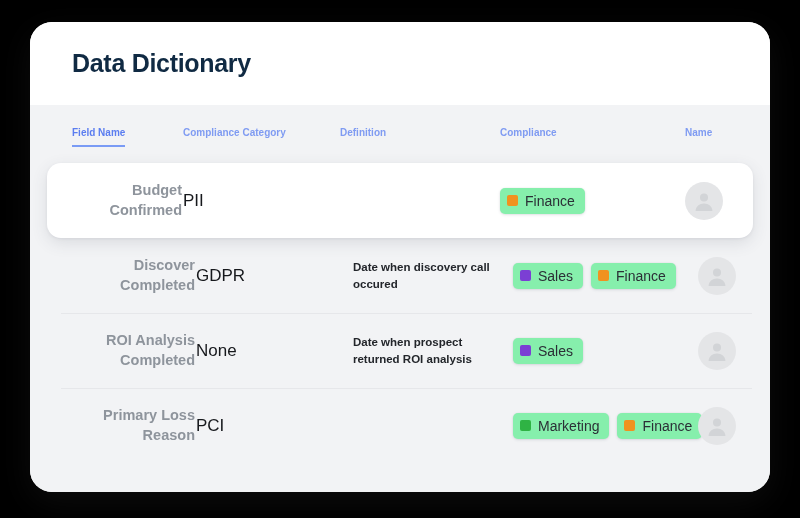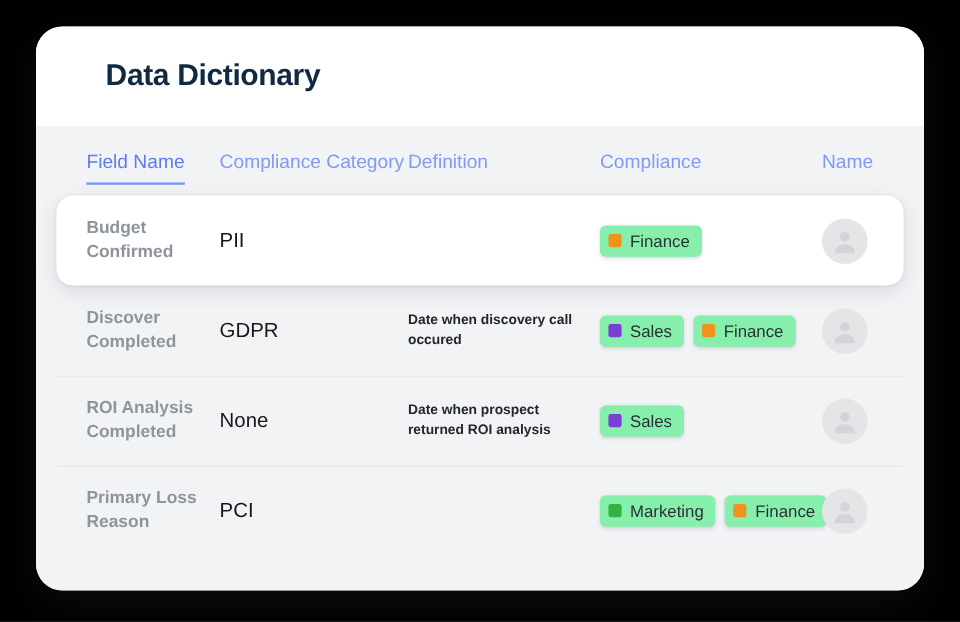--- a/index.html
+++ b/index.html
@@ -41,40 +41,40 @@
     display: flex;
     align-items: center;
     padding-left: 42px;
     box-sizing: border-box;
   }
   .page-title {
     font-size: 25px;
     font-weight: bold;
     color: #102a43;
     letter-spacing: -0.3px;
-    margin: 16px;
+    margin: 0;
   }
 
   
   .table-area {
     background: #f2f3f5;
     height: 387px;
     position: relative;
   }
 
   
   .col-headers {
     position: relative;
     height: 58px;
   }
   .col-head {
     position: absolute;
     top: 22px;
-    font-size: 16px;
-    font-weight: normal;
+    font-size: 10px;
+    font-weight: bold;
     color: #7f9bf2;
     white-space: nowrap;
   }
   .col-head.active {
     color: #5b7df0;
     padding-bottom: 7px;
     border-bottom: 2.5px solid #7a9bf5;
   }
 
   .c-field      { left: 42px;  }
@@ -86,20 +86,21 @@
   
   .rows {
     position: relative;
   }
   .row {
     position: relative;
     height: 75px;
     display: flex;
     align-items: center;
     box-sizing: border-box;
+    margin-left: 13px;
   }
   .row + .row::before {
     content: "";
     position: absolute;
     left: 18px;
     right: 18px;
     top: 0;
     height: 1px;
     background: #e6e7ea;
   }
@@ -122,20 +123,21 @@
     margin-left: -17px;
   }
 
   .cell-field {
     left: 42px;
     width: 110px;
     font-size: 14.5px;
     font-weight: bold;
     color: #8e949c;
     line-height: 1.35;
+    text-align: right;
   }
   .cell-compliance {
     left: 153px;
     width: 150px;
     font-size: 17px;
     font-weight: normal;
     color: #16181c;
   }
   .cell-definition {
     left: 310px;

